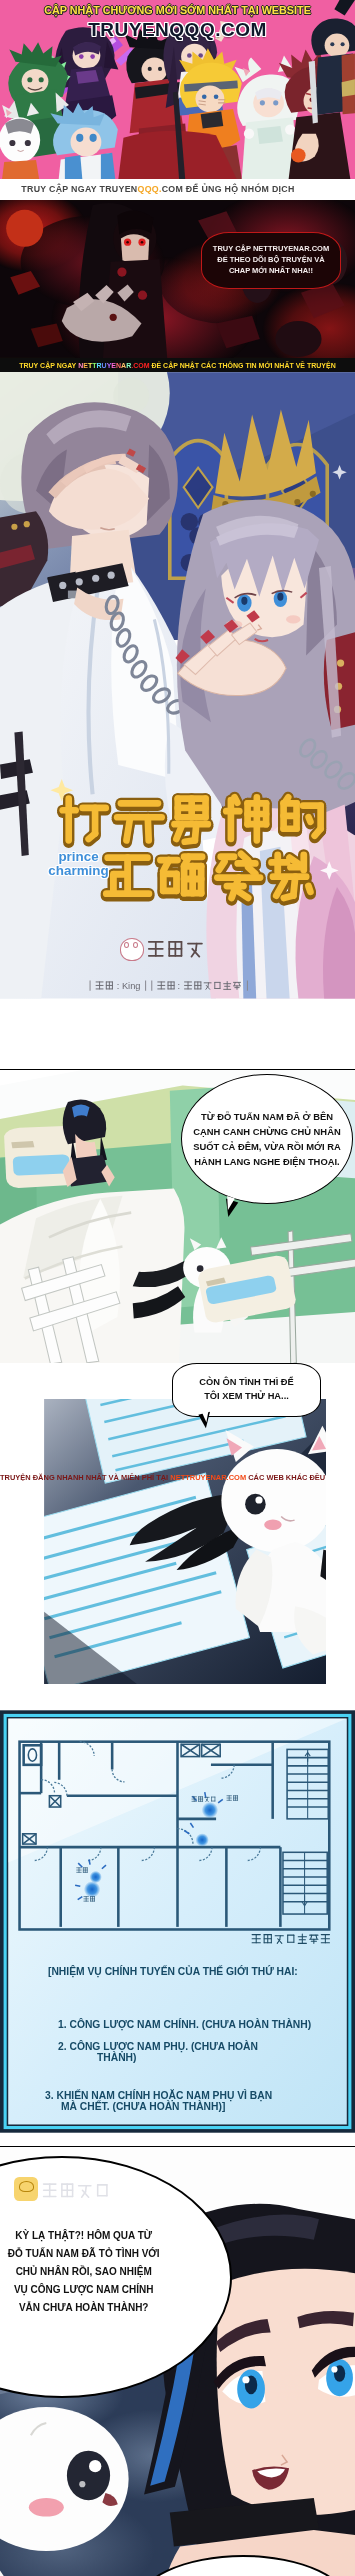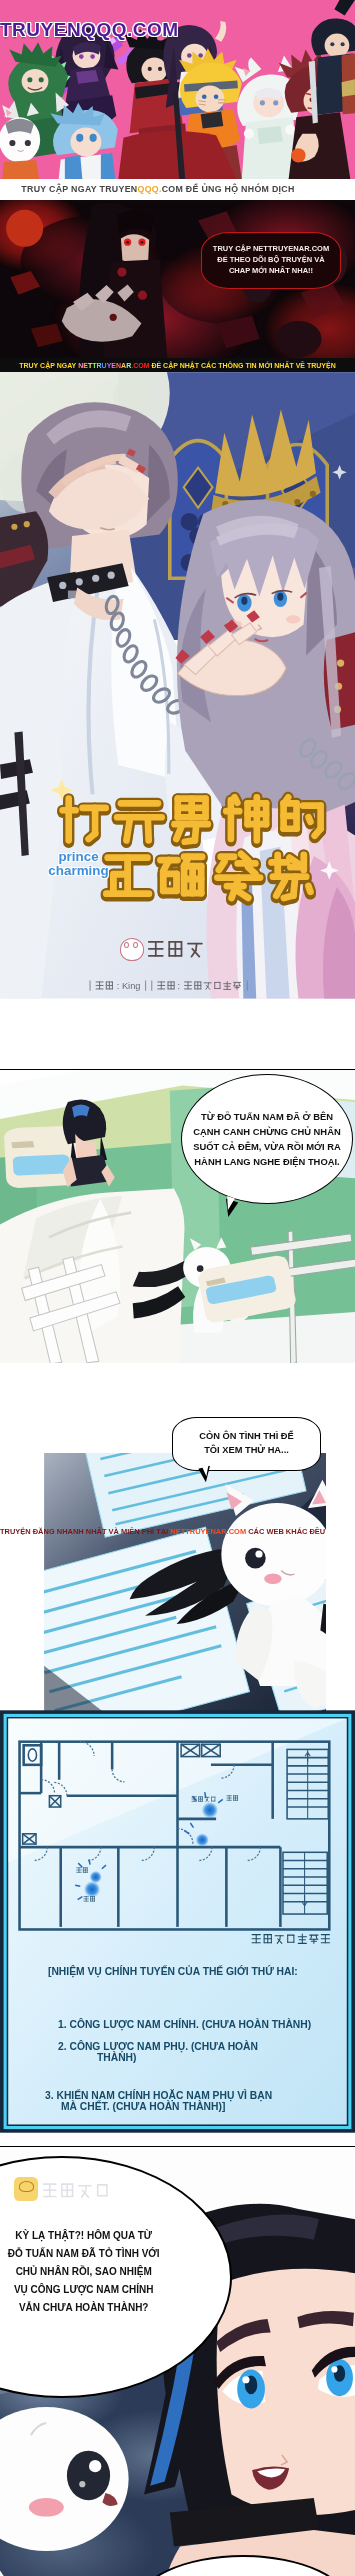--- a/index.html
+++ b/index.html
@@ -143,22 +143,23 @@
 <circle cx="666" cy="86" r="4" fill="#2a3a55"></circle>
 <path d="M618,112 l68,-8 l4,110 l-78,10 z" fill="#202a3e"></path>
 <path d="M664,108 l26,-4 l0,116 l-24,2 z" fill="#a04030"></path>
 <path d="M664,160 l26,-6 l0,30 l-25,4 z" fill="#c8b060"></path>
 <path d="M600,120 l8,120 l10,-2 l-6,-120 z" fill="#d8dce0"></path>
 </g>
 
 <path d="M336,180 l10,-2 l14,170 l-12,0 z" fill="#22202a"></path>
 </svg>
 
-
-<div class="abs" style="left:0;top:18.5px;width:355px;font-size:19px;font-weight:bold;color:#4c1d95;letter-spacing:0.5px;text-shadow:-1px 0 #fff,1px 0 #fff,0 -1px #fff,0 1px #fff,-1px -1px #fff,1px 1px #fff,1px -1px #fff,-1px 1px #fff,0 2.1px 1.5px rgba(0,0,0,.4)">TRUYENQQQ.COM</div>
+<div class="abs" style="left:0;top:4.1px;width:355px;text-align:center;font-size:10.8px;font-weight:bold;color:#ffe243;text-shadow:-1px 0 #2a2a2a,1px 0 #2a2a2a,0 -1px #2a2a2a,0 1px #2a2a2a,-0.5px -0.5px #2a2a2a,0.5px 0.5px #2a2a2a,0.5px -0.5px #2a2a2a,-0.5px 0.5px #2a2a2a">CẬP NHẬT CHƯƠNG MỚI SỚM NHẤT TẠI WEBSITE</div>
+
+<div class="abs" style="left:0;top:18.5px;width:355px;text-align:center;font-size:19px;font-weight:bold;color:#0f172a;letter-spacing:0.5px;text-shadow:-1px 0 #fff,1px 0 #fff,0 -1px #fff,0 1px #fff,-1px -1px #fff,1px 1px #fff,1px -1px #fff,-1px 1px #fff,0 2.1px 1.5px rgba(0,0,0,.4)">TRUYENQQQ.COM</div>
 </div>
 
 <div class="abs" id="sec-whitebar" style="left:0;top:179px;width:316px;height:20.6px;background:#fff;display:flex;align-items:center;justify-content:center;font-size:8.8px;font-weight:bold;color:#444;letter-spacing:0.3px">
 TRUY CẬP NGAY TRUYEN<span style="color:#f5a623">QQQ.</span><span style="color:#444">COM&nbsp;</span>ĐỂ ỦNG HỘ NHÓM DỊCH
 </div>
 
 <div class="abs" id="sec-collage" style="left:0;top:200px;width:355px;height:158px;background:#84cc16;overflow:hidden">
 
 <svg width="355" height="158" viewBox="0 0 690 307">
 <defs>
@@ -886,21 +887,21 @@
 <path d="M412,412 l112,-4 q11,1 12,9 l1,16 q0,8 -10,9 l-114,4 q-10,-1 -11,-9 l-1,-16 q0,-8 11,-9" fill="#8ed0ee"></path>
 <path d="M404,400 l36,-2 l2,10 l-36,2 z" fill="#cfc6ac"></path>
 </g>
 </svg>
 
 <div class="bub" style="left:181px;top:4.1px;width:172px;height:130px;border-radius:50%;font-size:9.4px;line-height:1.62;padding:0 5.2px">TỪ ĐỖ TUẤN NAM ĐÃ Ở BÊN CẠNH CANH CHỪNG CHỦ NHÂN SUỐT CẢ ĐÊM, VỪA RỒI MỚI RA HÀNH LANG NGHE ĐIỆN THOẠI.</div>
 <div class="abs" style="left:223px;top:130px;width:0;height:0;border-left:8.2px solid transparent;border-right:5.2px solid transparent;border-top:17.5px solid #000;transform:rotate(18deg)"></div>
 <div class="abs" style="left:225px;top:127px;width:0;height:0;border-left:5.7px solid transparent;border-right:3.6px solid transparent;border-top:13.4px solid #fff;transform:rotate(18deg)"></div>
 </div>
 
-<div class="abs" id="sec-docs" style="left:0;top:1417px;width:326px;height:347px;overflow:hidden">
+<div class="abs" id="sec-docs" style="left:0;top:1363px;width:326px;height:347px;overflow:hidden">
 
 <div class="abs" style="left:44px;top:36px;width:312px;height:285px">
 <svg width="312" height="285" viewBox="0 0 605 553">
 <defs>
 <linearGradient id="docbg" x1="0" y1="0" x2="1" y2="1">
               <stop offset="0%" stop-color="#aab2c0"></stop>
               <stop offset="30%" stop-color="#4a5870"></stop>
               <stop offset="100%" stop-color="#10192a"></stop>
             </linearGradient>
 </defs>

